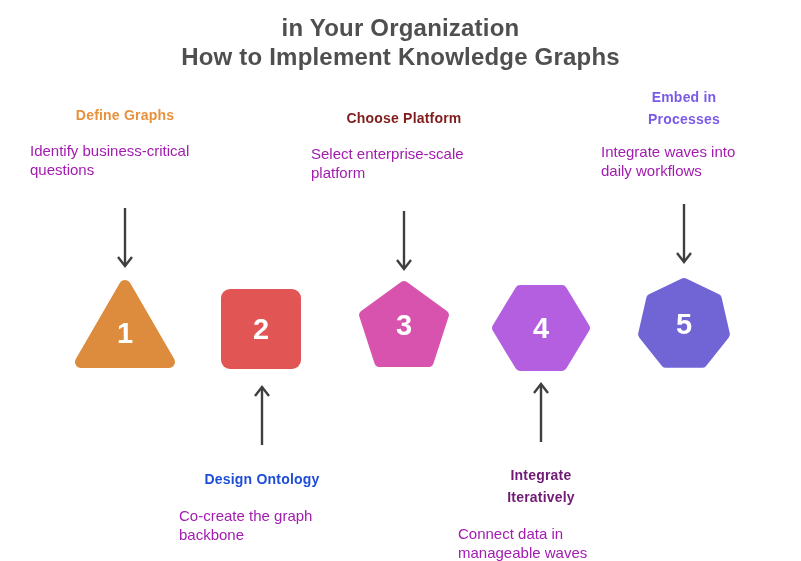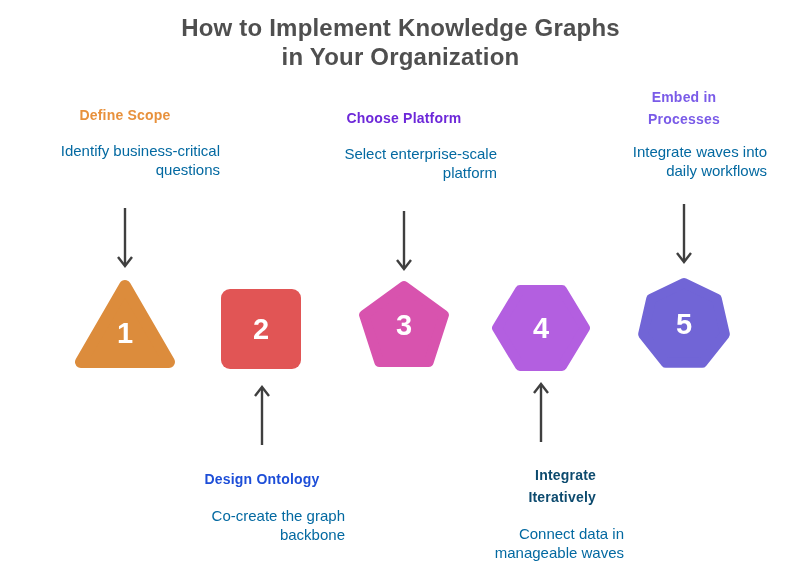--- a/index.html
+++ b/index.html
@@ -27,29 +27,29 @@
   .heading {
     position: absolute;
     text-align: center;
     font-size: 14px;
     font-weight: bold;
     line-height: 22px;
     letter-spacing: 0.2px;
   }
   .hc1 { color: #E8913C; }
   .hc2 { color: #1d4ed8; }
-  .hc3 { color: #6d28d9; }
-  .hc4 { color: #0c4a6e; text-align: right; }
+  .hc3 { color: #7f1d1d; }
+  .hc4 { color: #701a75; }
   .hc5 { color: #7A5BE8; }
   .desc {
     position: absolute;
-    text-align: right;
+    text-align: left;
     font-size: 15px;
     line-height: 19px;
-    color: #0369a1;
+    color: #a21caf;
   }
   .arrow { position: absolute; }
   .shape { position: absolute; }
   .shape svg { display: block; }
   .num {
     position: absolute;
     left: 0;
     right: 0;
     top: 50%;
     transform: translateY(-50%);
@@ -59,25 +59,25 @@
     font-weight: bold;
   }
   .num-tri { top: 60%; }
 </style>
 </head>
 <body>
 
 <div class="canvas">
 
   <div class="title">
+    <div>in Your Organization</div>
     <div>How to Implement Knowledge Graphs</div>
-    <div>in Your Organization</div>
   </div>
 
-  <div class="heading hc1" style="left:25px; top:104px; width:200px;">Define Scope</div>
+  <div class="heading hc1" style="left:25px; top:104px; width:200px;">Define Graphs</div>
   <div class="desc" style="left:30px; top:141px; width:190px;">Identify business-critical questions</div>
   <svg class="arrow" style="left:115px; top:207px;" width="20" height="62" viewBox="0 0 20 62">
     <g fill="none" stroke-width="2.4" stroke="#3F3F3F">
       <line x1="10" y1="1" x2="10" y2="57"></line>
       <polyline points="3,50 10,59 17,50"></polyline>
     </g>
   </svg>
   <div class="shape" style="left:73px; top:278px; width:104px; height:92px;">
     <svg width="104" height="92" viewBox="0 0 104 92">
       <polygon points="52,8 8,84 96,84" stroke-width="12" stroke-linejoin="round" fill="#DC8C3C" stroke="#DC8C3C"></polygon>

